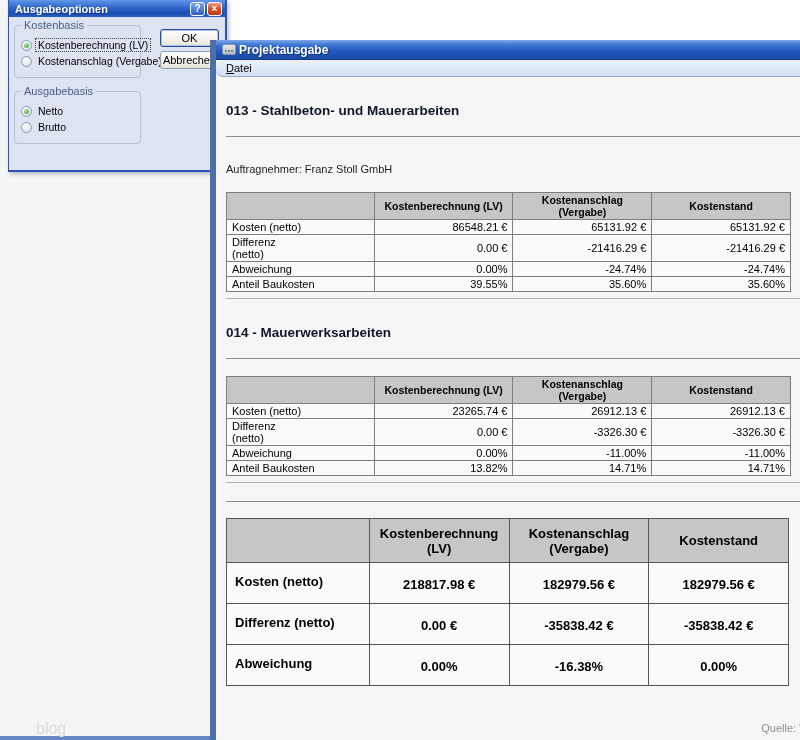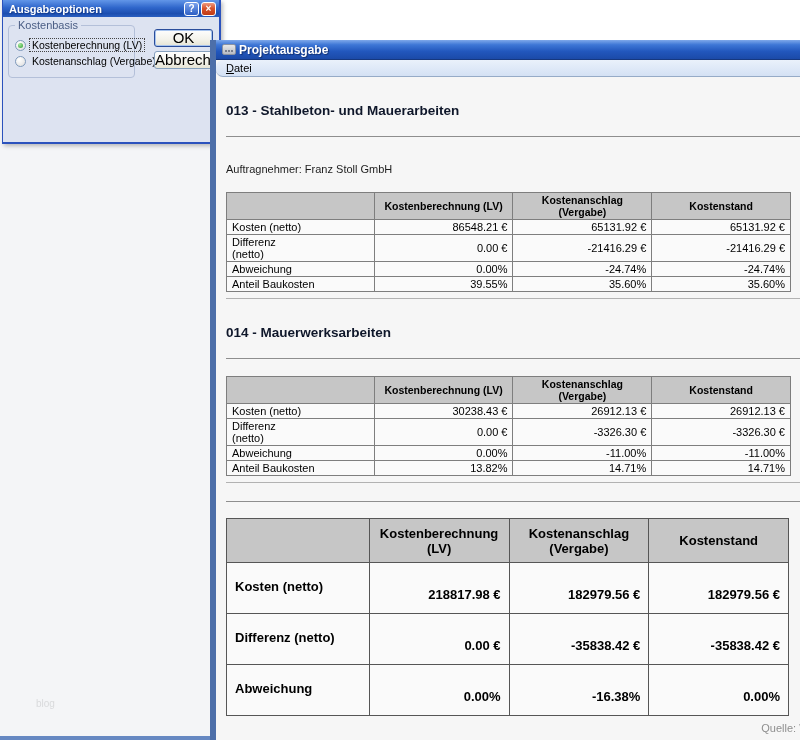--- a/index.html
+++ b/index.html
@@ -8,27 +8,27 @@
     position:relative; overflow:hidden; background:#ffffff;
     font-family:"Liberation Sans", sans-serif; color:#000;
   }
 
   
   .left-pane {
     position:absolute; left:0; top:0; width:219px; height:740px;
     background:#f4f5f7; border-bottom:4px solid #6688c2;
   }
   .blog-mark {
-    position:absolute; left:36px; top:698px;
-    font-size:10px; color:#d9dadc;
+    position:absolute; left:36px; top:720px;
+    font-size:16px; color:#d9dadc;
   }
 
   
   .dialog {
-    position:absolute; left:2px; top:3; width:219px; height:144px;
+    position:absolute; left:8px; top:3; width:219px; height:172px;
     border:2px solid #2b52bd; border-top:none; border-left-width:1px;
     background:#dde3f1; box-shadow:2px 2px 4px rgba(0,0,0,.25);
   }
   .dlg-titlebar {
     height:17px; display:flex; align-items:center; padding:0 3px 0 6px;
     background:linear-gradient(180deg,#6296e8 0%,#2f66cb 45%,#1c4eb0 80%,#2a5ec0 100%);
   }
   .dlg-title {
     flex:1; color:#fff; font-weight:bold; font-size:11px;
     text-shadow:1px 1px 1px #123a8c; white-space:nowrap; overflow:hidden;
@@ -57,21 +57,21 @@
     position:relative;
   }
   .radio.selected::after {
     content:""; position:absolute; left:2px; top:2px; width:5px; height:5px;
     border-radius:50%; background:radial-gradient(circle at 35% 30%,#a9e8a0,#2e9e31);
   }
   .radio-label { font-size:10.5px; white-space:nowrap; padding:0 2px; }
   .radio-label.focused { outline:1px dotted #444; }
 
   .btn {
-    position:absolute; width:59px; height:18px; font-size:15px;
+    position:absolute; width:59px; height:18px; font-size:11px;
     background:linear-gradient(180deg,#fefefe,#f3f2ea 60%,#e5e3d4);
     border:1px solid #86a0bd; border-radius:3px;
     text-align:center; line-height:16px; cursor:default;
   }
   .btn-ok {
     right:6px; top:12px; border-color:#2a4d9b;
     box-shadow:inset 0 0 0 1px #a8c4ee;
   }
   .btn-cancel { right:6px; top:34px; }
 
@@ -129,21 +129,21 @@
     border-collapse:collapse; width:563px; margin-top:16px;
     font-size:13px; font-weight:bold; background:#fafafa;
   }
   table.summary th, table.summary td { border:1px solid #565656; }
   table.summary th {
     background:#c6c6c6; text-align:center; padding:6px 6px; height:44px;
   }
   table.summary .col-label { width:143px; }
   table.summary .col-num   { width:140px; }
   table.summary td.label { text-align:left;  padding:7px 8px 11px; }
-  table.summary td.num   { text-align:right; padding:24px 8px 11px; }
+  table.summary td.num   { text-align:center; padding:14px 8px 11px; }
 
   .source-mark {
     position:absolute; right:-10px; bottom:6px; white-space:nowrap;
     font-size:11px; font-weight:normal; color:#8f8f8f;
   }
 </style>
 </head>
 <body>
 
 <div class="left-pane">
@@ -163,20 +163,31 @@
       <div class="radio-row">
         <span class="radio selected"></span>
         <span class="radio-label focused">Kostenberechnung (LV)</span>
       </div>
       <div class="radio-row">
         <span class="radio"></span>
         <span class="radio-label">Kostenanschlag (Vergabe)</span>
       </div>
     </div>
 
+    <div class="groupbox">
+      <span class="groupbox-label">Ausgabebasis</span>
+      <div class="radio-row">
+        <span class="radio selected"></span>
+        <span class="radio-label">Netto</span>
+      </div>
+      <div class="radio-row">
+        <span class="radio"></span>
+        <span class="radio-label">Brutto</span>
+      </div>
+    </div>
 
     <div class="btn btn-ok">OK</div>
     <div class="btn btn-cancel">Abbrechen</div>
   </div>
 </div>
 
 <div class="window">
   <div class="win-titlebar">
     <span class="win-icon">
         <i></i>
@@ -238,21 +249,21 @@
     <table class="small">
       <tbody>
           <tr>
         <th class="col-label"></th>
         <th class="col-num">Kostenberechnung (LV)</th>
         <th class="col-num">Kostenanschlag (Vergabe)</th>
         <th class="col-num">Kostenstand</th>
       </tr>
       <tr>
         <td class="label">Kosten (netto)</td>
-        <td class="num">30238.43 €</td>
+        <td class="num">23265.74 €</td>
         <td class="num">26912.13 €</td>
         <td class="num">26912.13 €</td>
       </tr>
       <tr>
         <td class="label">Differenz
 (netto)</td>
         <td class="num">0.00 €</td>
         <td class="num">-3326.30 €</td>
         <td class="num">-3326.30 €</td>
       </tr>

